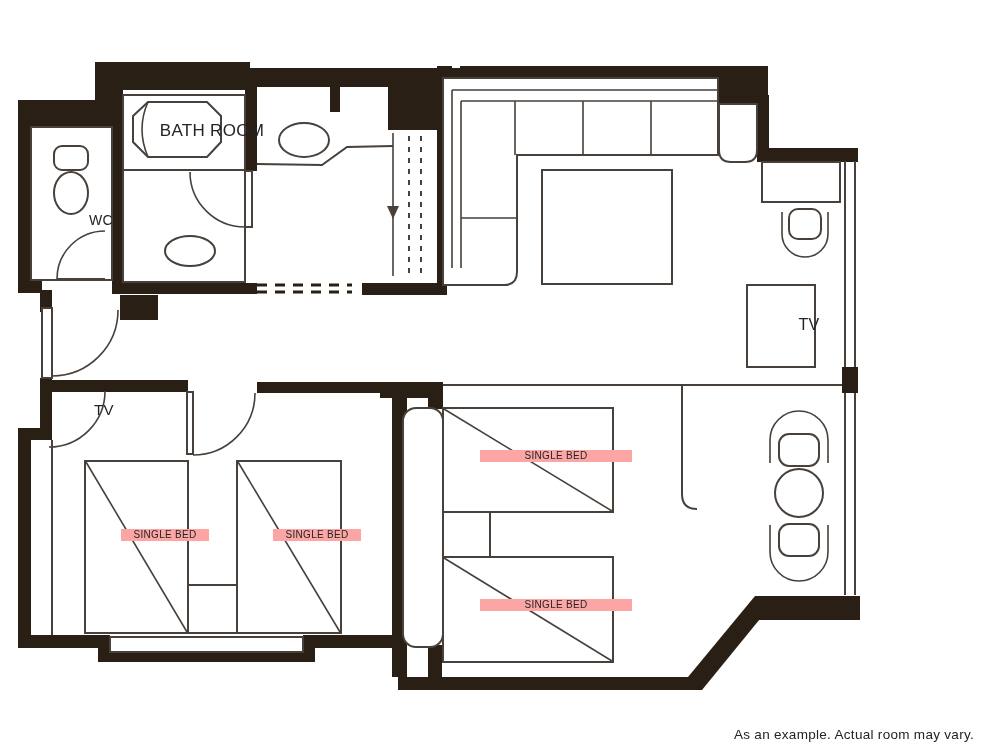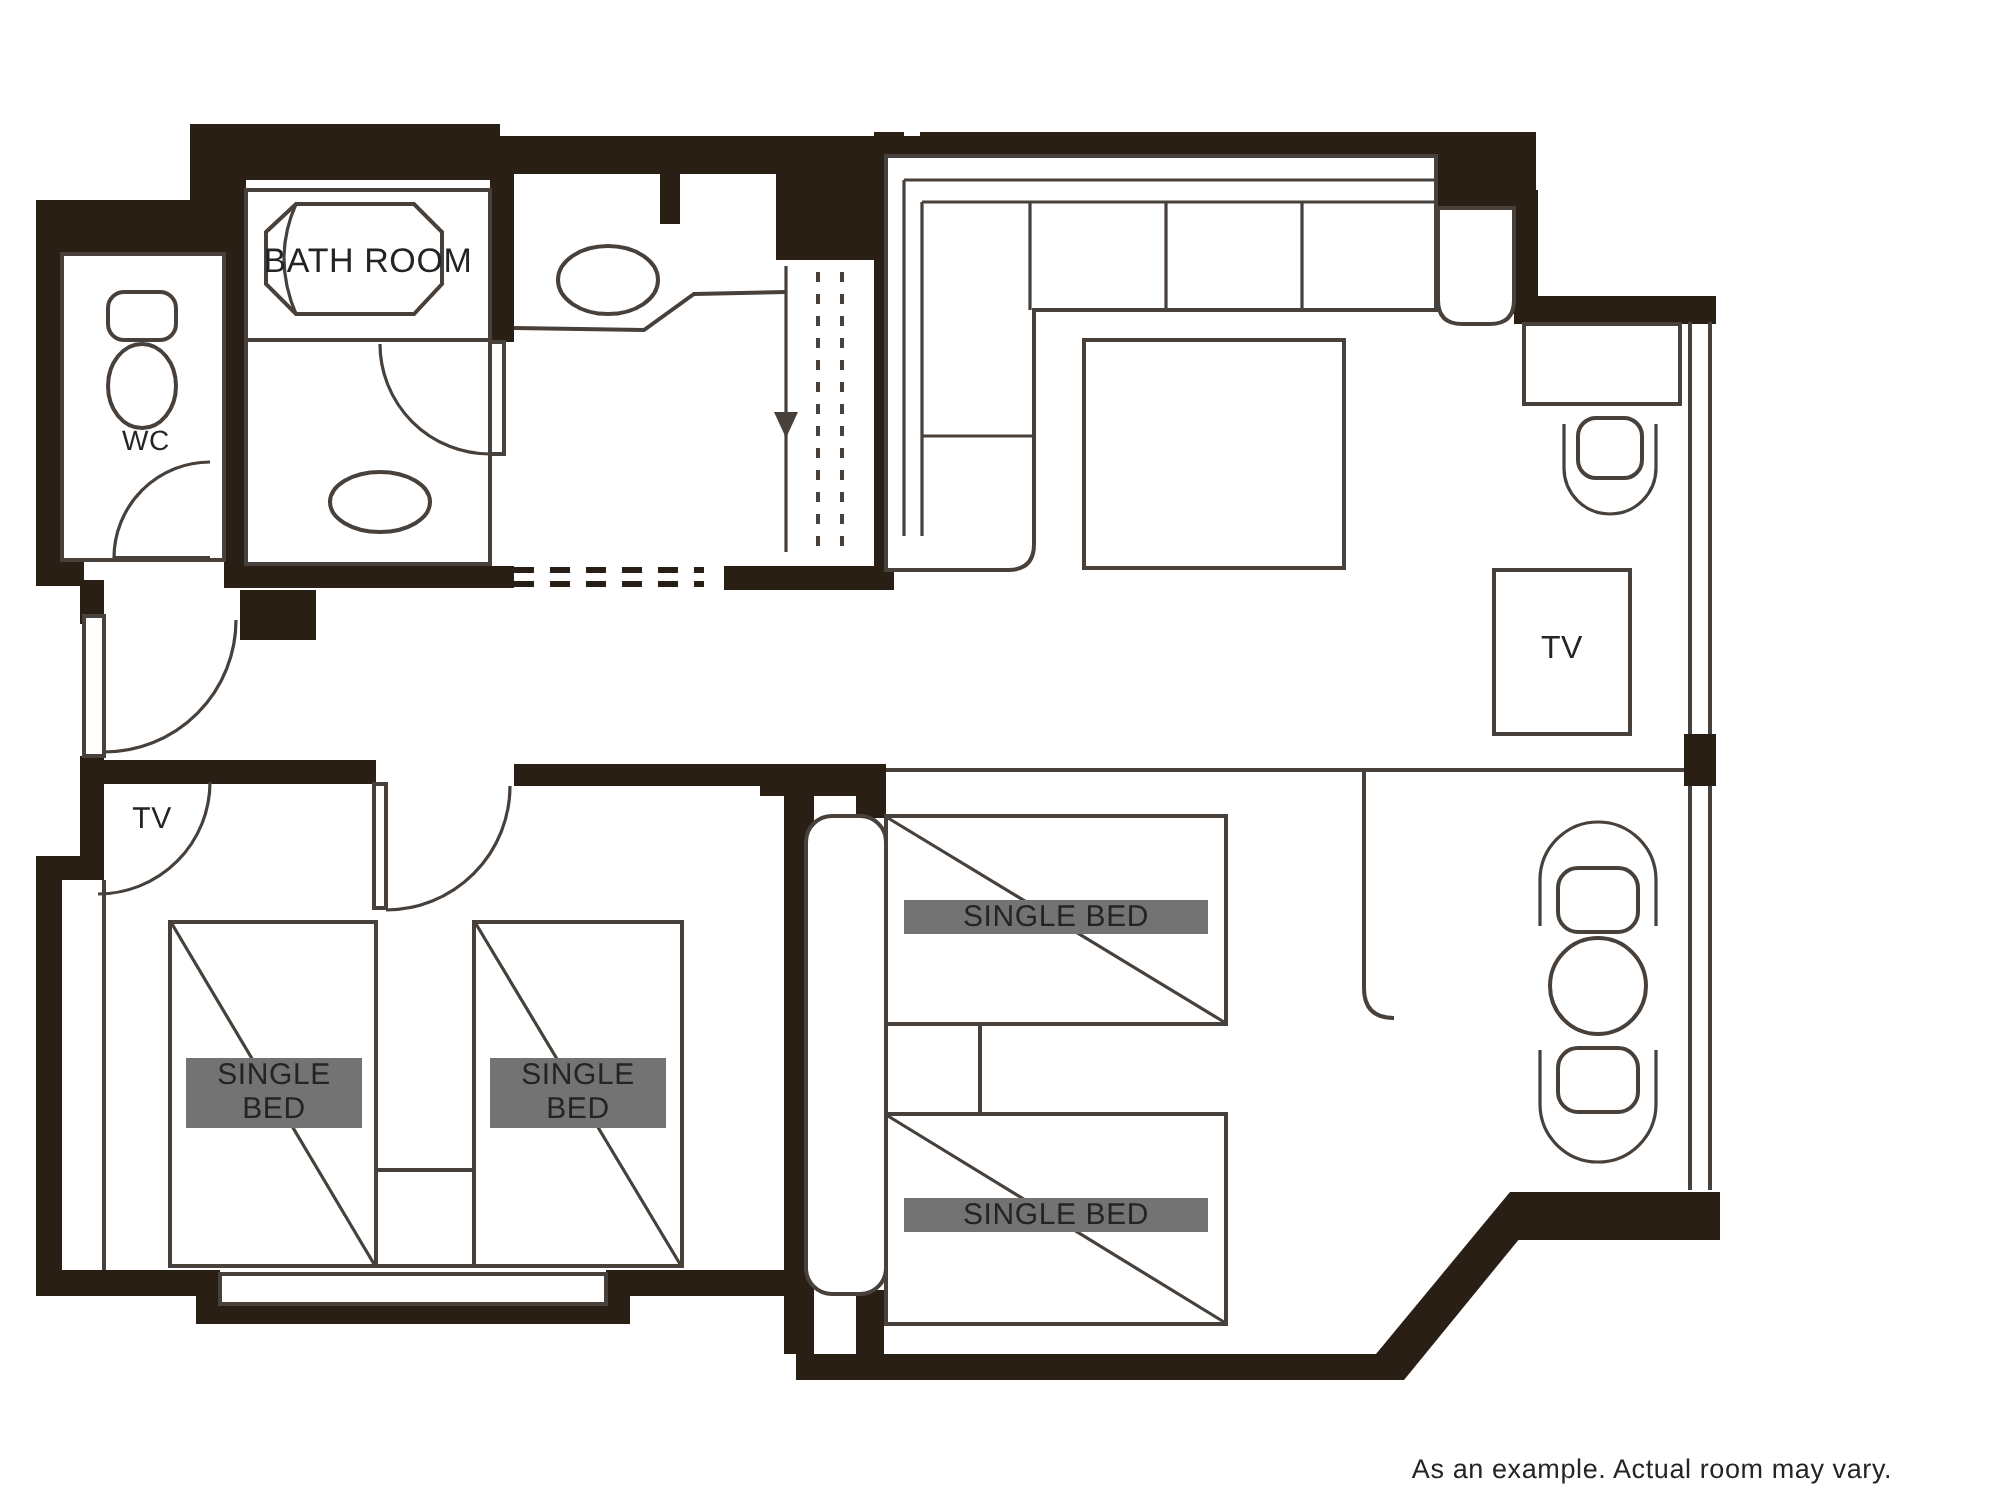--- a/index.html
+++ b/index.html
@@ -18,27 +18,27 @@
   .plan svg{position:absolute;left:0;top:0;}
   .wall{fill:var(--wall);stroke:none;}
   .ln{fill:none;stroke:var(--line);stroke-width:2;}
   .lnthin{fill:none;stroke:var(--line);stroke-width:1.6;}
   .furn{fill:#fff;stroke:var(--line);stroke-width:2;}
   .dash{fill:none;stroke:var(--line);stroke-width:2;stroke-dasharray:5 6;}
   .dashbig{fill:none;stroke:var(--wall);stroke-width:3;stroke-dasharray:10 8;}
   .arrowhead{fill:var(--line);stroke:none;}
   .lbl{
     position:absolute;color:var(--text);text-align:center;
-    line-height:1.15;letter-spacing:.3px;user-select:none;
+    line-height:1.15;letter-spacing:.3px;user-select:none;margin-left:28px;
   }
   .lbl-bathroom{left:123px;top:121px;width:122px;font-size:17px;}
   .lbl-wc{left:53px;top:212px;width:40px;font-size:14px;}
   .lbl-tv-bedroom{left:55px;top:401px;width:42px;font-size:15px;}
   .lbl-tv-living{left:747px;top:316px;width:68px;font-size:16px;}
-  .lbl-bed{background:#737373;font-size:15px;}
+  .lbl-bed{background:#fca5a5;font-size:10px;}
   .lbl-bed-a{left:93px;top:529px;width:88px;}
   .lbl-bed-b{left:245px;top:529px;width:88px;}
   .lbl-bed-1{left:452px;top:450px;width:152px;white-space:nowrap;}
   .lbl-bed-2{left:452px;top:599px;width:152px;white-space:nowrap;}
   .caption-ja{left:540px;top:702px;width:457px;text-align:right;font-size:14px;font-weight:bold;letter-spacing:0;}
   .caption-en{left:655px;top:727px;width:342px;font-size:13.5px;}
 </style>
 </head>
 <body>
 

